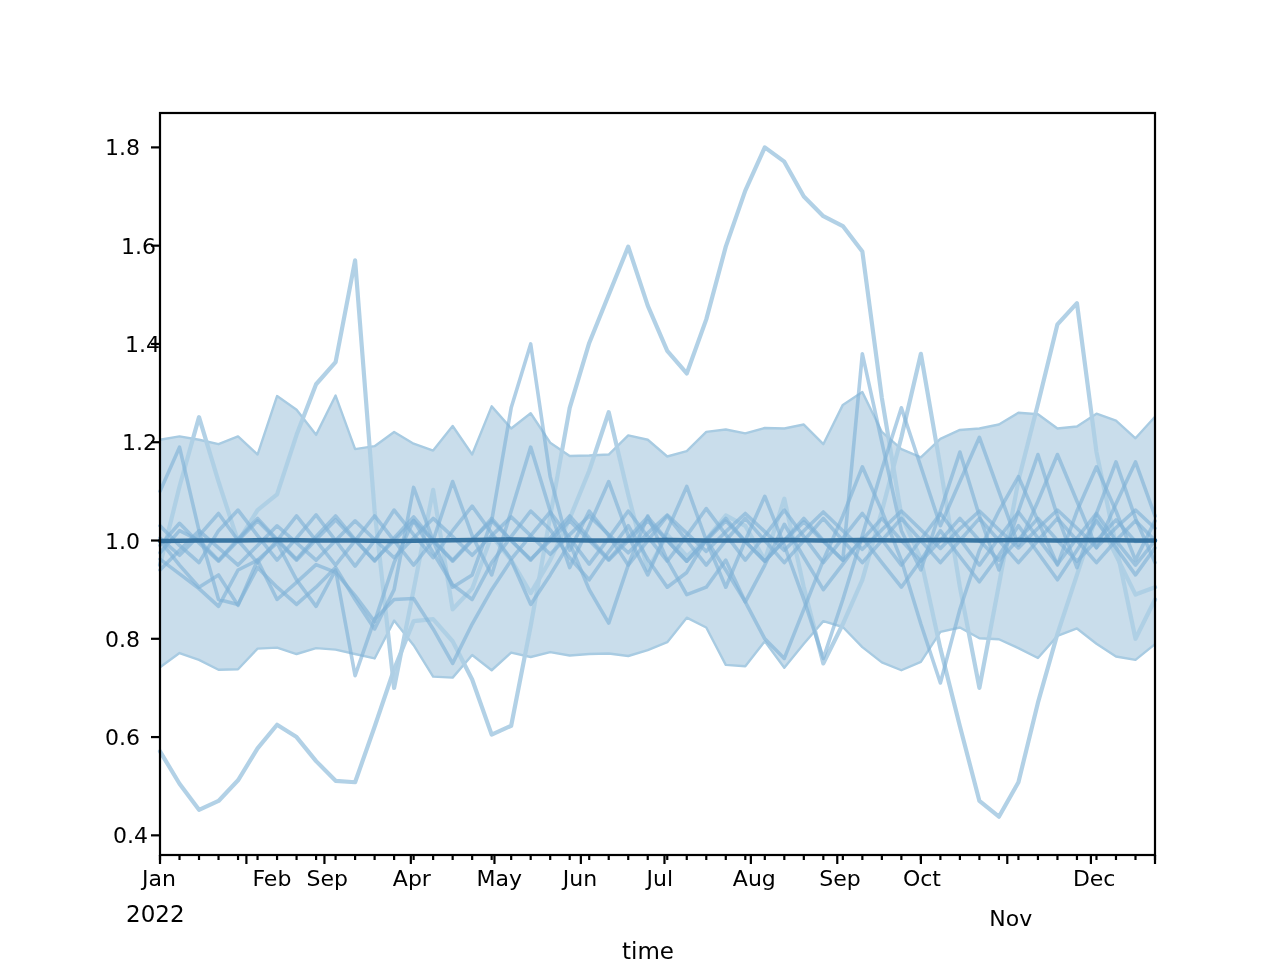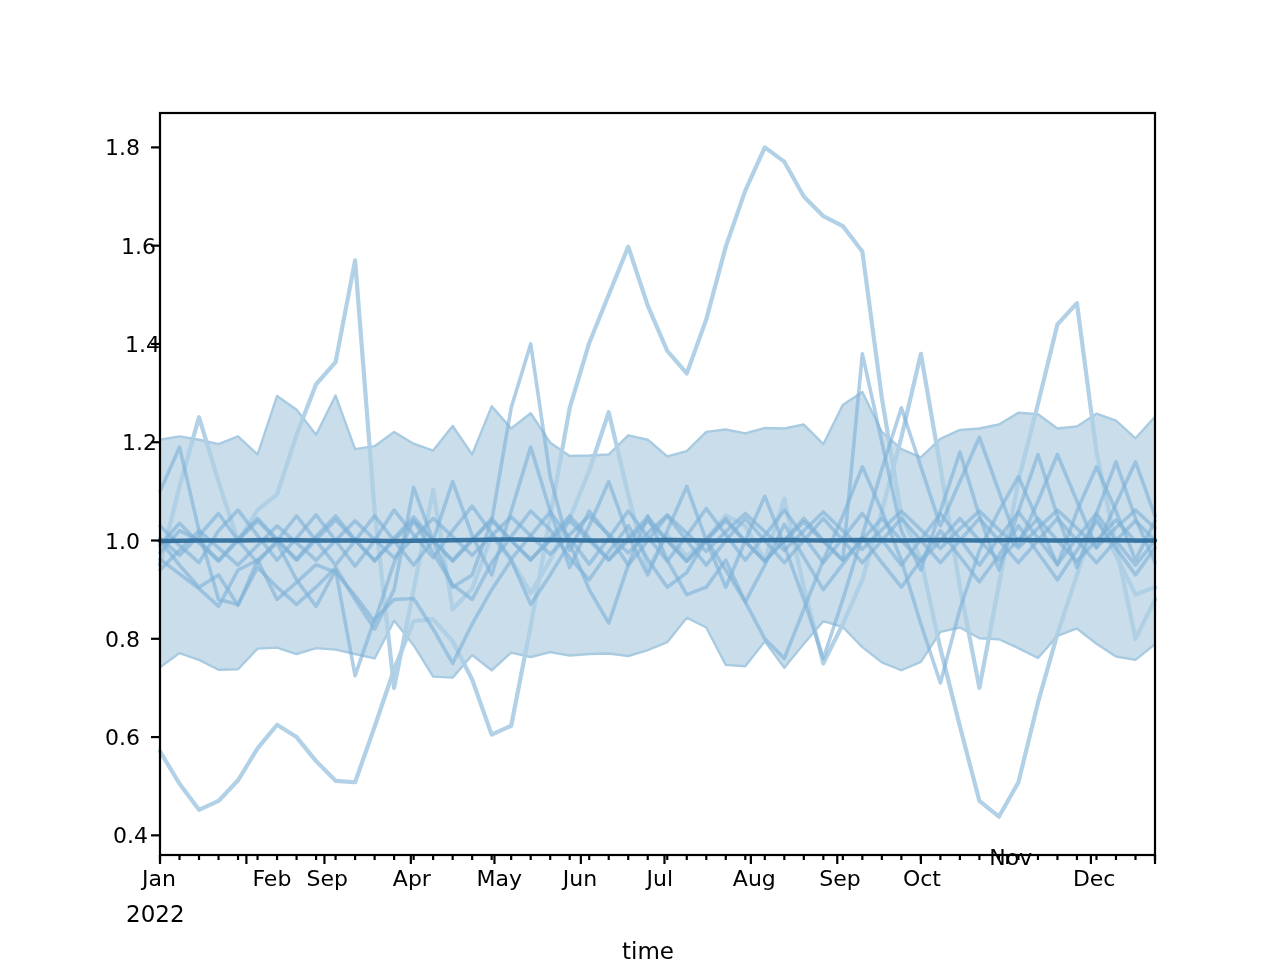--- a/index.html
+++ b/index.html
@@ -171,21 +171,21 @@
       <div class="tick-label xtick-label" style="left: 142px; top: 866px;">Jan</div>
       <div class="tick-label xtick-label" style="left: 228.401px; top: 866px; margin-left: 24px;">Feb</div>
       <div class="tick-label xtick-label" style="left: 306.44px; top: 866px;">Sep</div>
       <div class="tick-label xtick-label" style="left: 392.84px; top: 866px;">Apr</div>
       <div class="tick-label xtick-label" style="left: 476.454px; top: 866px;">May</div>
       <div class="tick-label xtick-label" style="left: 562.854px; top: 866px;">Jun</div>
       <div class="tick-label xtick-label" style="left: 646.468px; top: 866px;">Jul</div>
       <div class="tick-label xtick-label" style="left: 732.868px; top: 866px;">Aug</div>
       <div class="tick-label xtick-label" style="left: 819.269px; top: 866px;">Sep</div>
       <div class="tick-label xtick-label" style="left: 902.882px; top: 866px;">Oct</div>
-      <div class="tick-label xtick-label" style="left: 989.283px; top: 845px;">Nov</div>
+      <div class="tick-label xtick-label" style="left: 989.283px; top: 906px;">Nov</div>
       <div class="tick-label xtick-label" style="left: 1072.9px; top: 866px;">Dec</div>
     </div>
 
   <div class="axis-label" id="year-label" style="left:126px; top:901px;">2022</div>
 
   <div class="axis-label" id="xaxis-label" style="left:622px; top:938px;">time</div>
 
 </div>
 
 </body></html>

